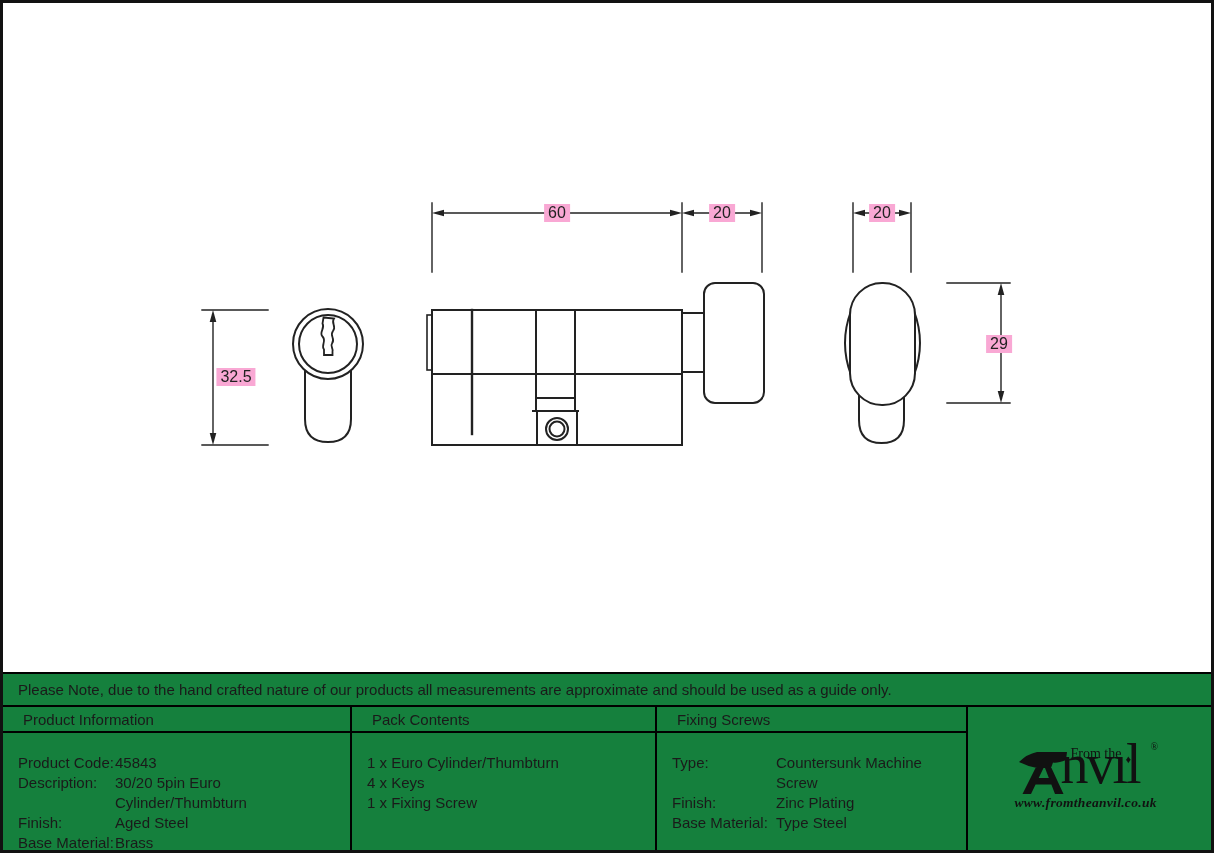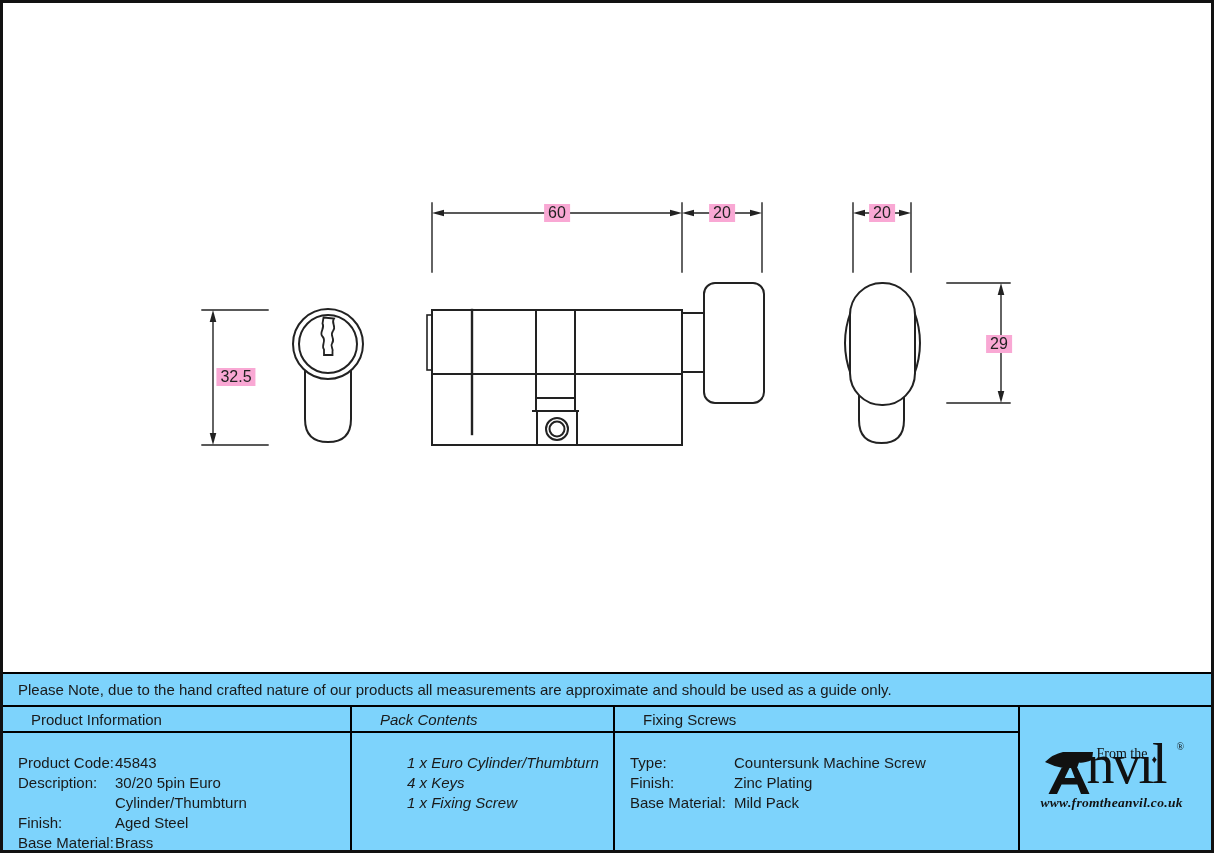--- a/index.html
+++ b/index.html
@@ -9,34 +9,34 @@
     box-sizing:border-box;
   }
   .outer-frame{position:absolute;inset:0;border:3px solid #111;pointer-events:none;z-index:50;}
   
   .drawing-area{position:absolute;left:0;top:0;width:1214px;height:672px;}
   .dim-label{
     position:absolute;transform:translate(-50%,-50%);
     background:#f9a8d4;padding:0 4px;font-size:16px;color:#222;white-space:nowrap;z-index:5;
   }
   
-  .bottom{position:absolute;left:3px;right:3px;top:672px;bottom:3px;border-top:2px solid #000;background:#7dd3fc;}
+  .bottom{position:absolute;left:3px;right:3px;top:672px;bottom:3px;border-top:2px solid #000;background:#15803d;}
   .note-row{height:31px;border-bottom:2px solid #000;display:flex;align-items:center;
     padding-left:15px;font-size:15px;}
   .cols{position:absolute;left:0;right:0;top:33px;bottom:0;display:flex;}
   .col{box-sizing:border-box;}
   .col.bordered{border-right:2px solid #000;}
-  .c1{width:349px;} .c2{width:263px;font-style:italic;} .c3{width:405px;} .c4{flex:1;display:flex;align-items:center;justify-content:center;}
+  .c1{width:349px;} .c2{width:305px;} .c3{width:311px;} .c4{flex:1;display:flex;align-items:center;justify-content:center;}
   .hdr{height:24px;border-bottom:2px solid #000;display:flex;align-items:center;
-    padding-left:28px;font-size:15px;}
+    padding-left:20px;font-size:15px;}
   .cell-body{padding:20px 6px 0 15px;font-size:15px;line-height:20px;}
   .kv{display:flex;}
   .c1 .kv .lbl{width:97px;flex:none;}
   .c3 .kv .lbl{width:104px;flex:none;}
-  .pack-item{white-space:nowrap;margin-left:40px;}
+  .pack-item{white-space:nowrap;}
   
   .logo-box{position:relative;width:146px;height:66px;}
   .logo-nvil{position:absolute;left:44px;top:-12px;font-family:"Liberation Serif",serif;
     font-size:56px;line-height:60px;letter-spacing:-2px;color:#111;}
   .logo-fromthe{position:absolute;left:54px;top:0px;font-family:"Liberation Serif",serif;
     font-size:14px;color:#111;white-space:nowrap;}
   .logo-diamond{position:absolute;left:109px;top:7px;font-size:11px;color:#111;}
   .logo-reg{position:absolute;left:134px;top:-5px;font-family:"Liberation Serif",serif;
     font-size:10px;color:#111;}
   .logo-url{position:absolute;left:-2px;top:49px;width:150px;text-align:left;
@@ -171,21 +171,21 @@
           <div class="kv">
             <span class="lbl">Type:</span>
             <span class="val">Countersunk Machine Screw</span>
           </div>
           <div class="kv">
             <span class="lbl">Finish:</span>
             <span class="val">Zinc Plating</span>
           </div>
           <div class="kv">
             <span class="lbl">Base Material:</span>
-            <span class="val">Mild Pack</span>
+            <span class="val">Type Steel</span>
           </div>
         </div>
       </div>
 
       <div class="col c4">
         <div class="logo-box">
           <svg class="anvil-svg" width="52" height="48" viewBox="0 0 52 48">
             <path fill="#111" d="M2,14 Q10,6 20,4 L50,4 L49,12 Q40,15.5 36,14.5 L34,20 L20,20 Q11,18.5 2,14 Z
                  M18.5,20 L26.5,20 L14,46 L5.5,46 Z
                  M28,20 L34.5,20 L46.5,46 L38,46 Z

